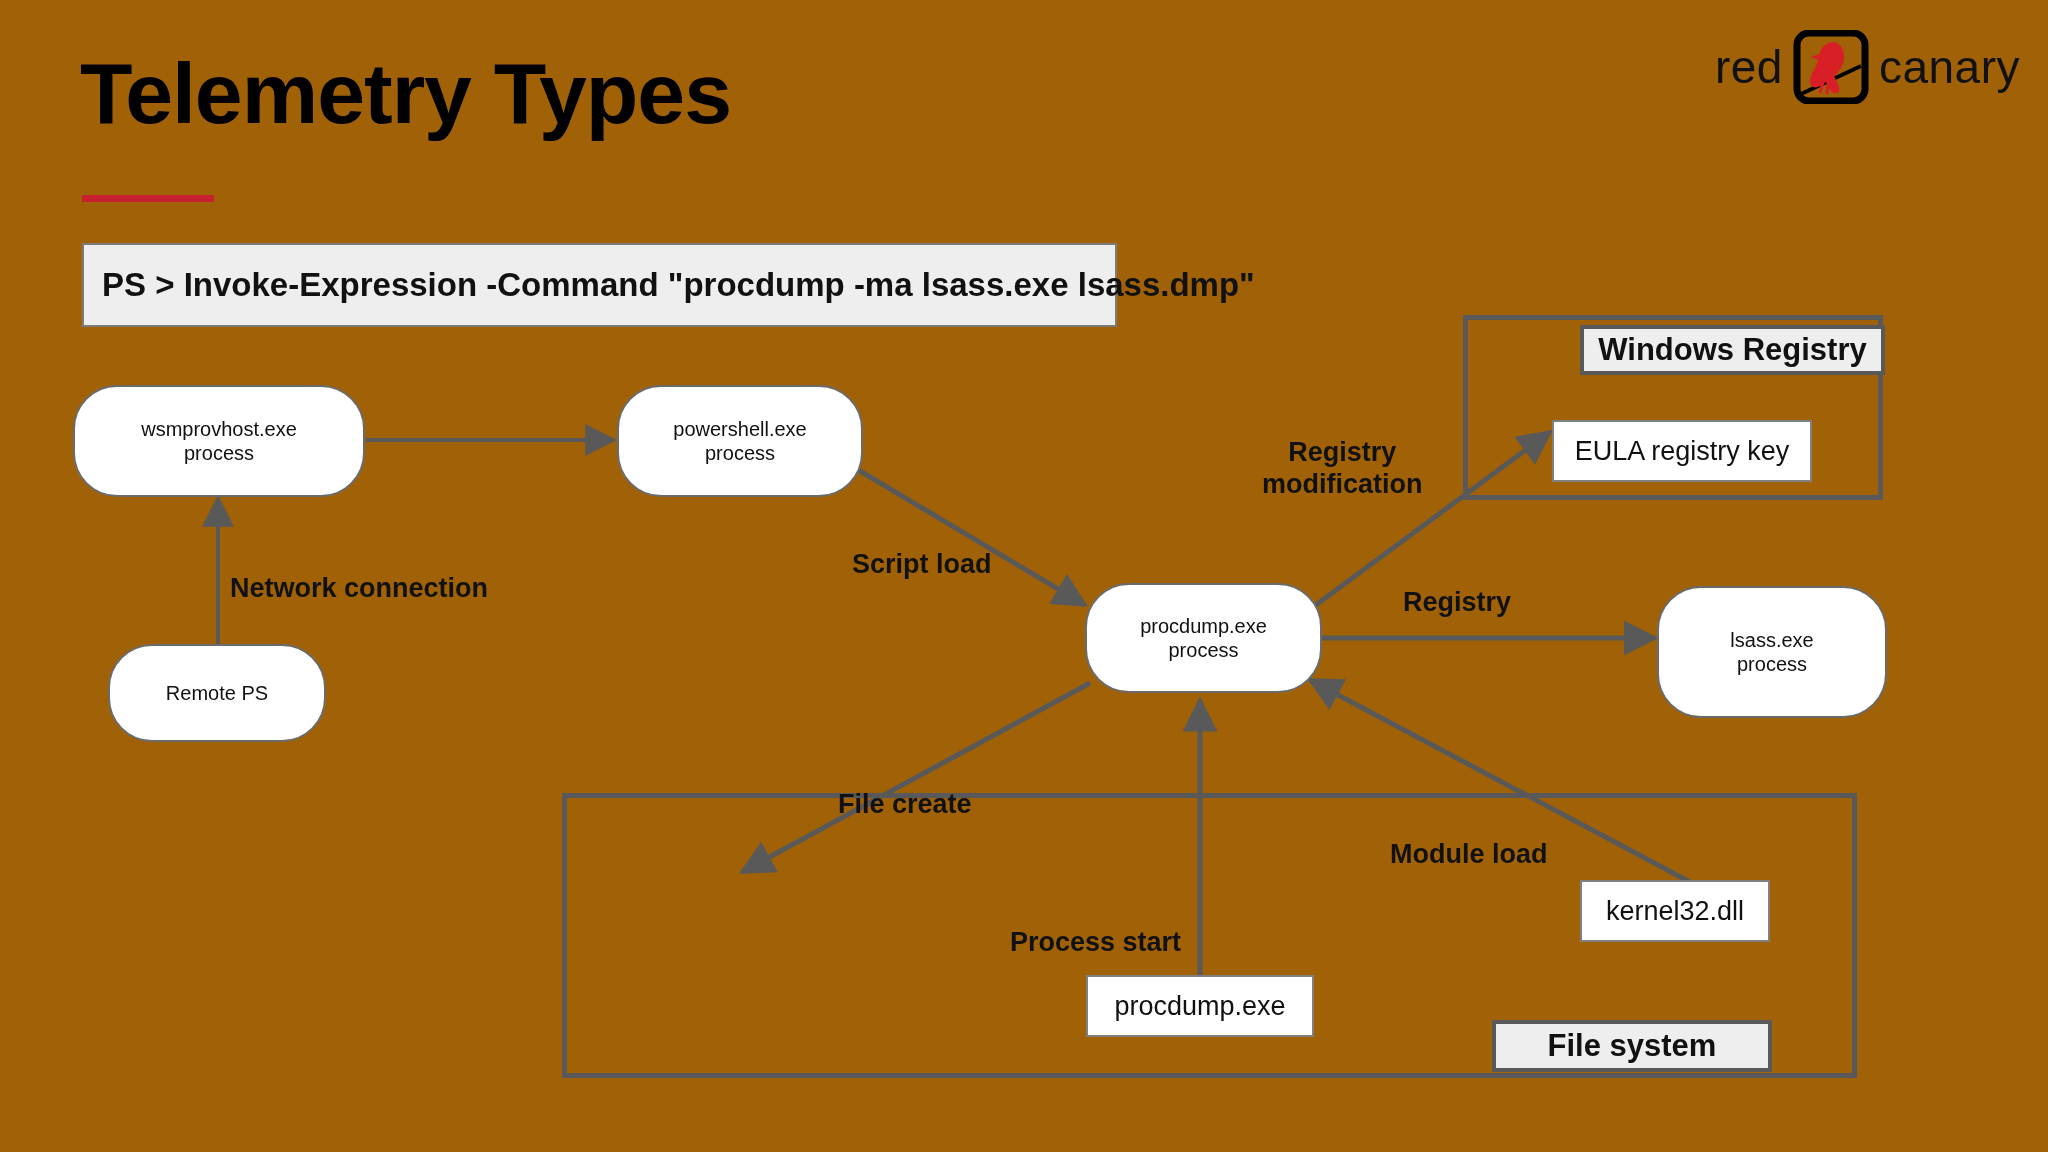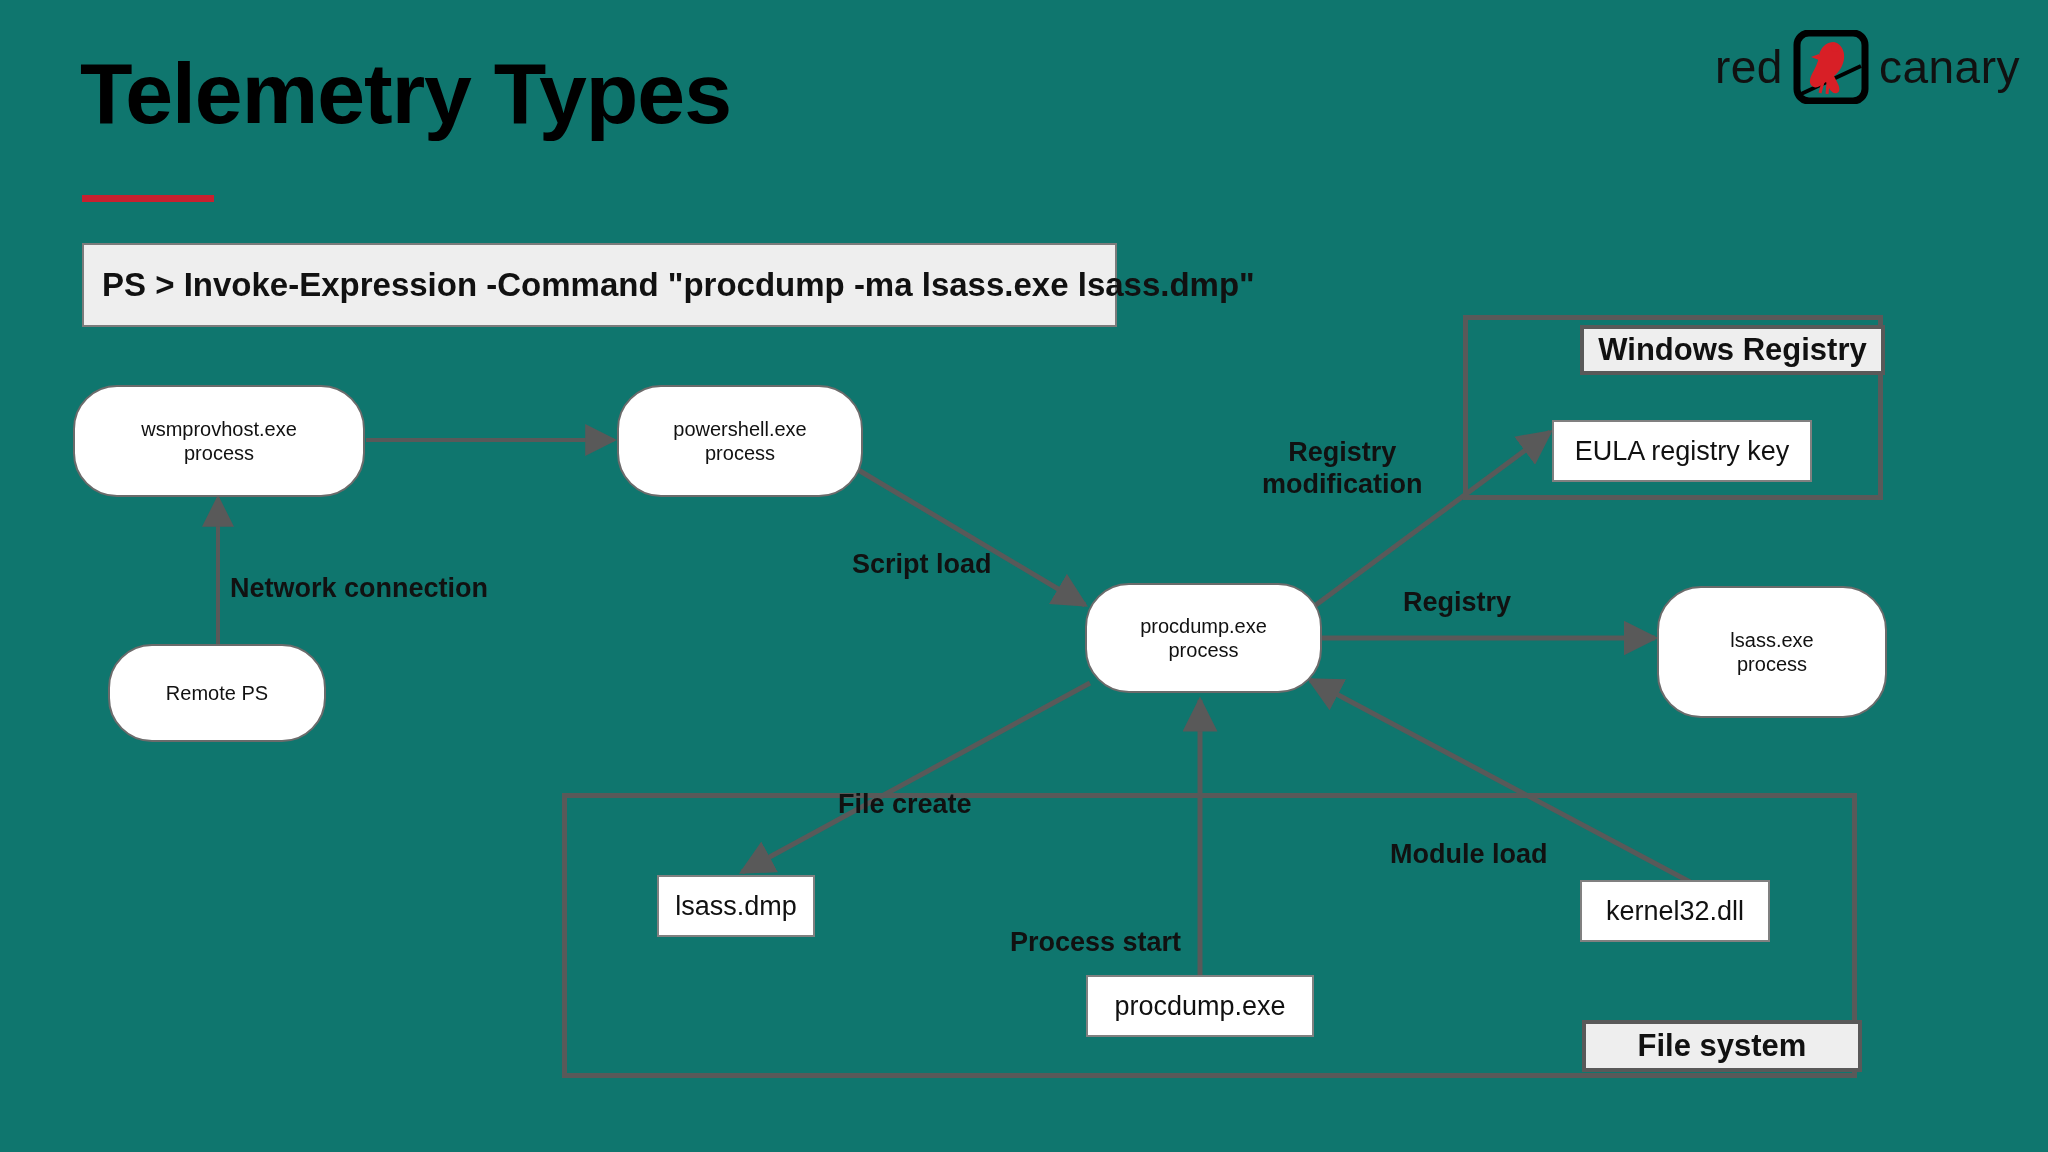--- a/index.html
+++ b/index.html
@@ -7,21 +7,21 @@
     padding: 0;
     background: #ffffff;
   }
   body {
     font-family: "Liberation Sans", sans-serif;
   }
   #slide {
     position: relative;
     width: 2048px;
     height: 1152px;
-    background: #0f766e;
+    background: #a16207;
     overflow: hidden;
   }
 
   
   #page-title {
     position: absolute;
     left: 80px;
     top: 48px;
     font-size: 86px;
     font-weight: bold;
@@ -211,21 +211,21 @@
 
   <div class="container-box" style="left:1463px; top:315px; width:420px; height:185px;"></div>
   <div class="container-title" style="left:1580px; top:325px; width:305px; height:50px;">
     <span>Windows Registry</span>
   </div>
   <div class="file-node" style="left:1552px; top:420px; width:260px; height:62px;">
     <span>EULA registry key</span>
   </div>
 
   <div class="container-box" style="left:562px; top:793px; width:1295px; height:285px;"></div>
-  <div class="container-title" style="left:1582px; top:1020px; width:280px; height:52px;">
+  <div class="container-title" style="left:1492px; top:1020px; width:280px; height:52px;">
     <span>File system</span>
   </div>
 
   <div class="proc-node" style="left:73px; top:385px; width:292px; height:112px;">
     <span>wsmprovhost.exe</span>
     <span>process</span>
   </div>
 
   <div class="proc-node" style="left:108px; top:644px; width:218px; height:98px;">
     <span>Remote PS</span>
@@ -239,23 +239,20 @@
   <div class="proc-node" style="left:1085px; top:583px; width:237px; height:110px;">
     <span>procdump.exe</span>
     <span>process</span>
   </div>
 
   <div class="proc-node" style="left:1657px; top:586px; width:230px; height:132px;">
     <span>lsass.exe</span>
     <span>process</span>
   </div>
 
-  <div class="file-node" style="left:657px; top:875px; width:158px; height:62px;">
-    <span>lsass.dmp</span>
-  </div>
 
   <div class="file-node" style="left:1086px; top:975px; width:228px; height:62px;">
     <span>procdump.exe</span>
   </div>
 
   <div class="file-node" style="left:1580px; top:880px; width:190px; height:62px;">
     <span>kernel32.dll</span>
   </div>
 
   <div class="edge-label" style="left:230px; top:572px;">

